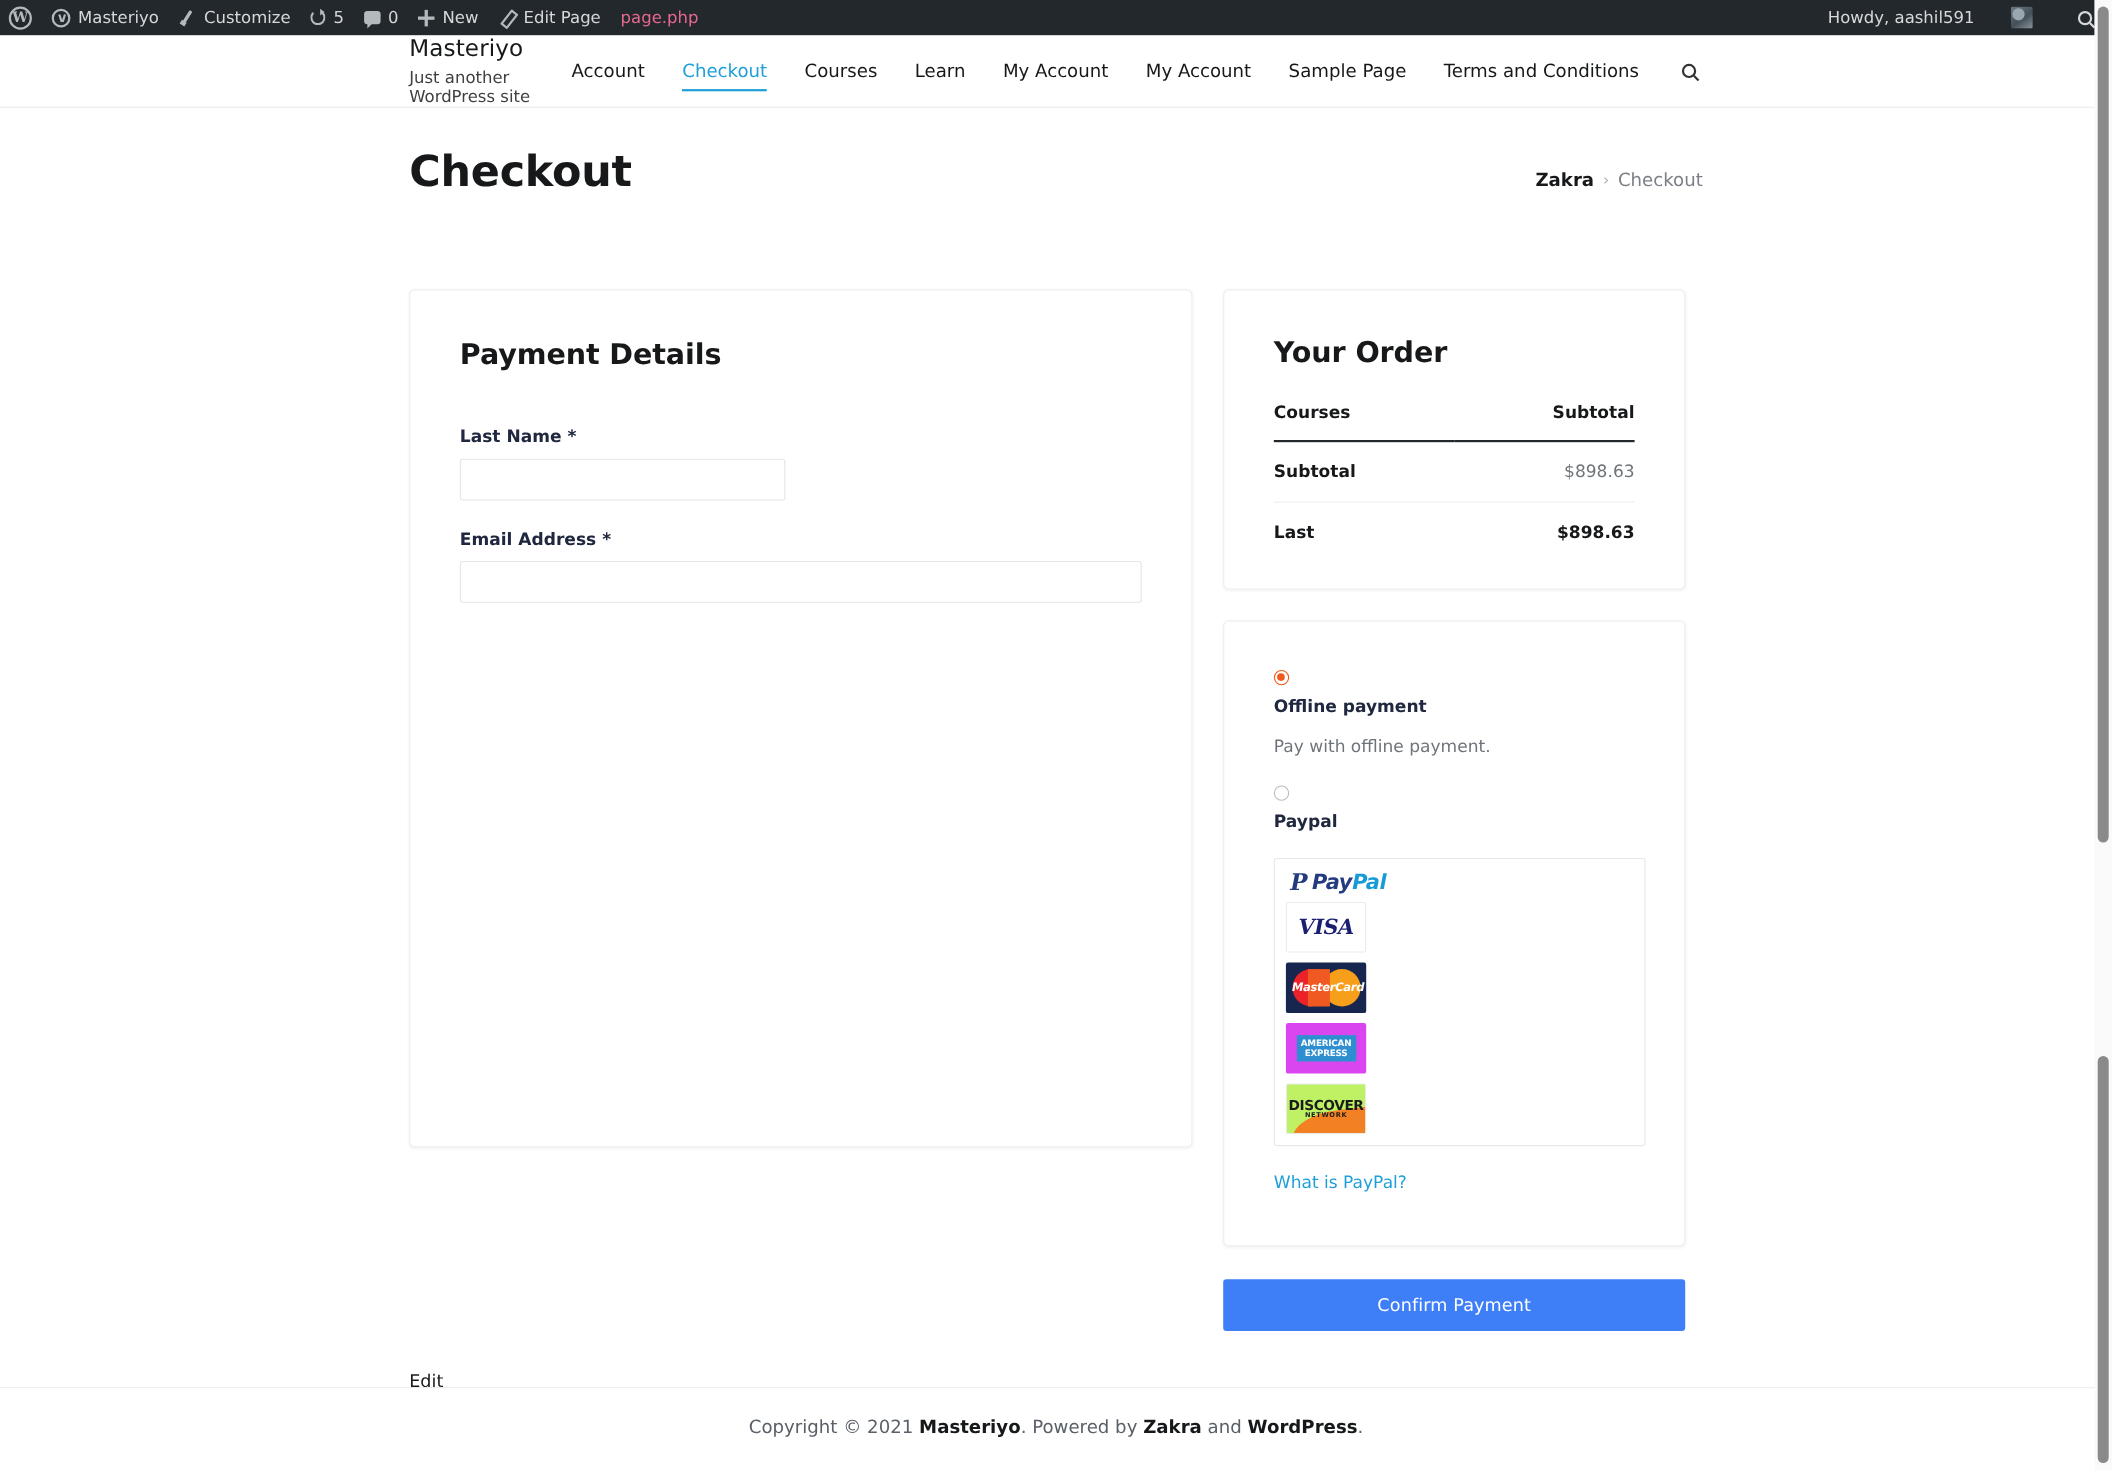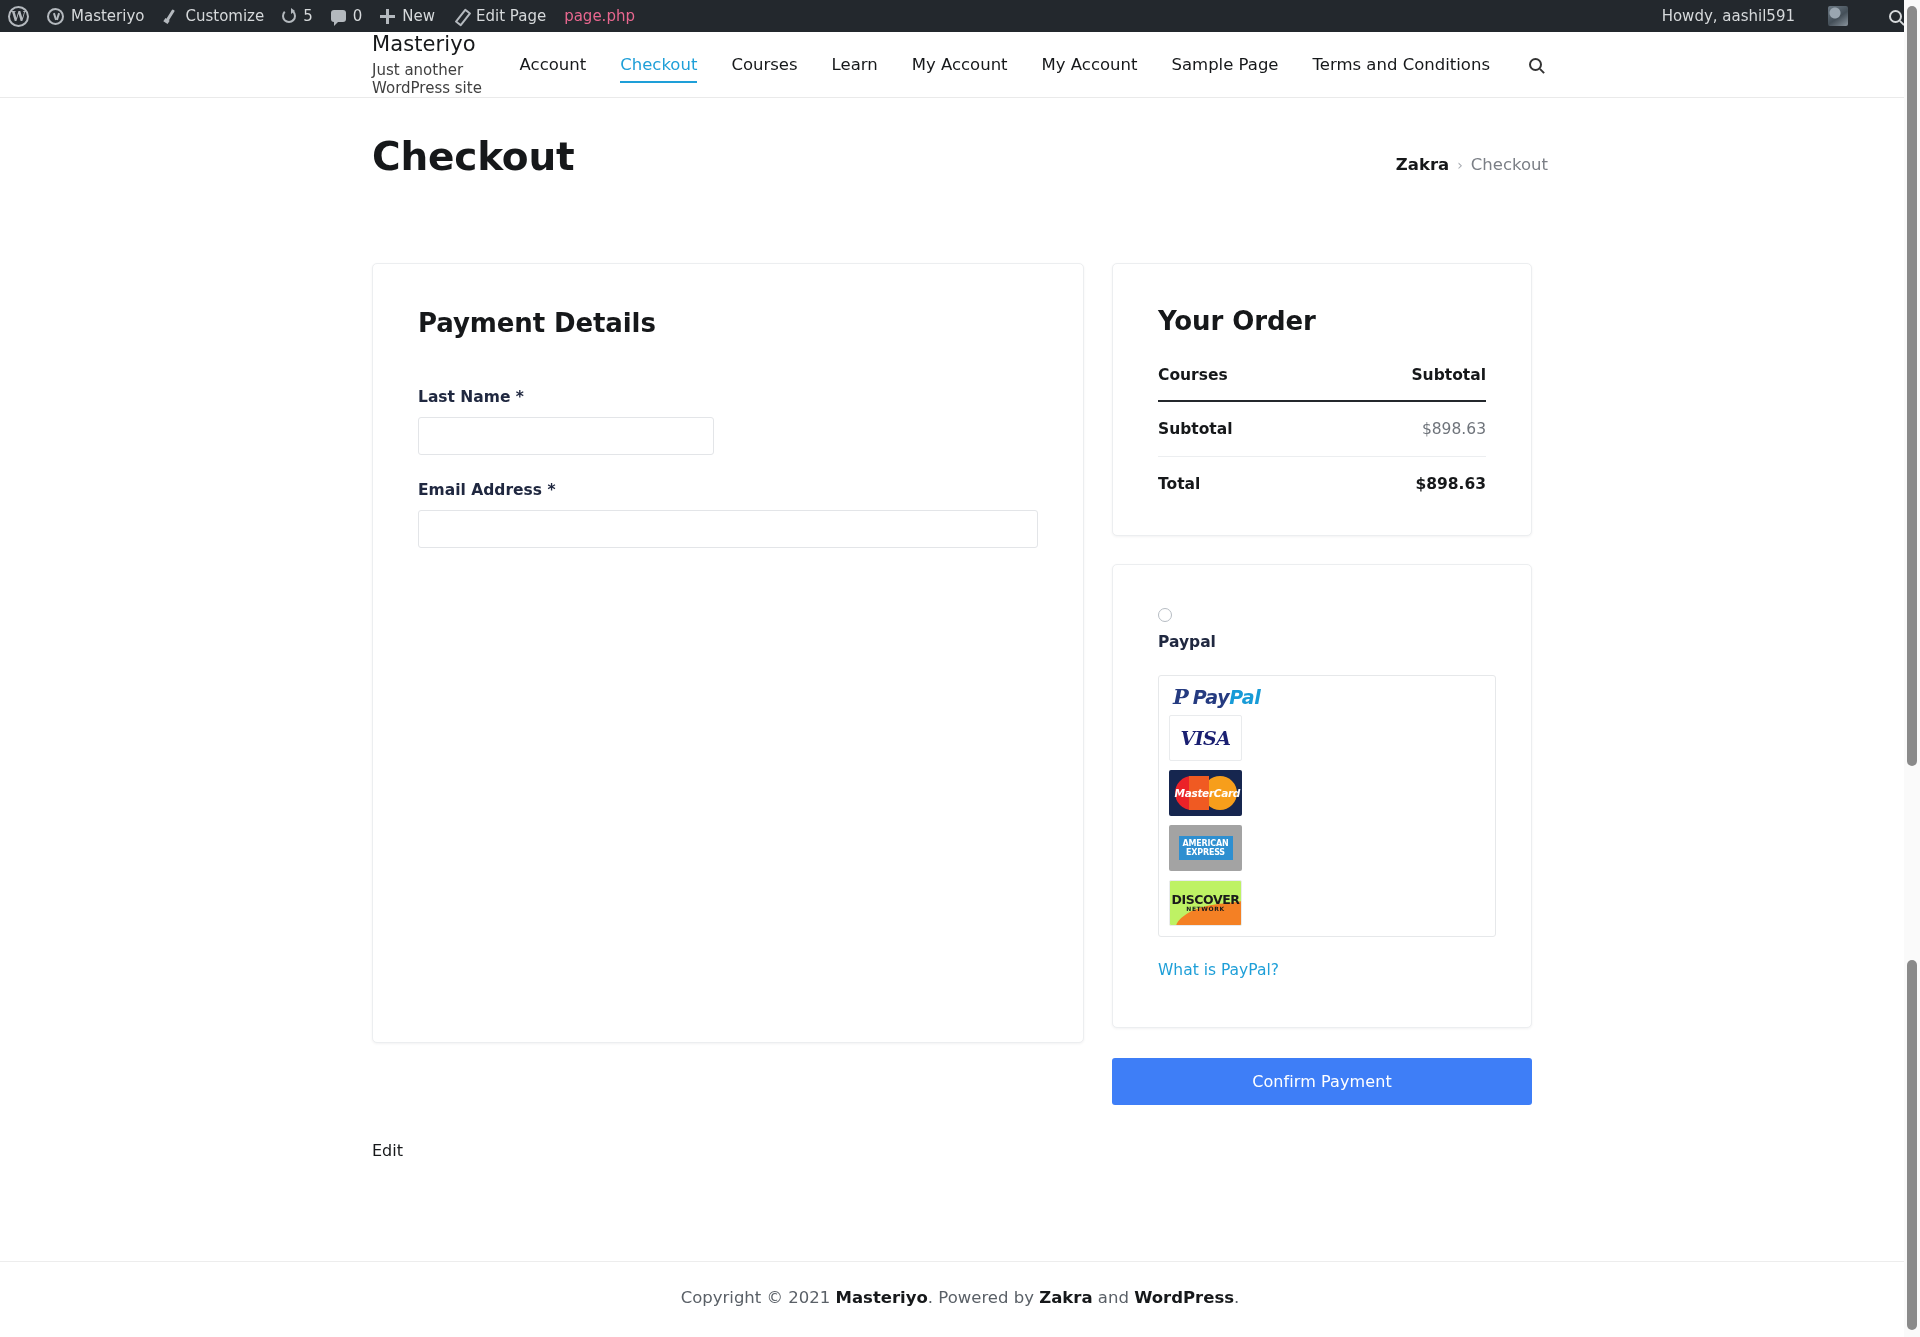--- a/index.html
+++ b/index.html
@@ -327,21 +327,21 @@
   .mc-circles i.yel { background: #f79e1b; right: 0; }
   .mc-circles i.mid {
     background: #f05a22; left: 14px; width: 20px; z-index: 1; border-radius: 0;
     height: 34px;
   }
   .mc-text {
     position: absolute; width: 100%; text-align: center;
     font-size: 10.5px; font-weight: 700; color: #fff; font-style: italic;
     top: 11px; z-index: 3; letter-spacing: -.3px;
   }
-  .c-amex { background: #a3a3a3; }
+  .c-amex { background: #d946ef; }
   .amex-in {
     background: #2e8fd0; color: #fff; font-size: 8px; font-weight: 700;
     line-height: 1.15; text-align: center; padding: 3px 2px;
     letter-spacing: -.2px; width: 54px;
   }
   .c-disc { background: #bef264; border: 1px solid #e9ebed; position: relative; }
   .disc-text {
     position: relative; z-index: 2; text-align: center; line-height: 1.05;
   }
   .disc-1 { font-size: 12.5px; font-weight: 700; color: #1b1b1b; letter-spacing: -.4px; }
@@ -517,29 +517,34 @@
             <th>Courses</th>
             <th class="r">Subtotal</th>
           </tr>
         </thead>
         <tbody>
           <tr class="totals">
             <td>Subtotal</td>
             <td class="r">$898.63</td>
           </tr>
           <tr class="totals grand">
-            <td>Total</td>
+            <td>Last</td>
             <td class="r">$898.63</td>
           </tr>
         </tbody>
       </table>
     </div>
 
     <div class="card panel-methods">
 
+      <div class="method">
+        <span class="radio on"></span>
+        <span class="method-name">Offline payment</span>
+        <p class="method-desc">Pay with offline payment.</p>
+      </div>
 
       <div class="method">
         <span class="radio"></span>
         <span class="method-name">Paypal</span>
 
         <div class="paypal-box">
           <div class="pp-title">
             <span class="pp-mark pp-p1">P</span>
             <span class="pp-word">
               <span class="pp-p1">Pay</span><span class="pp-p2">Pal</span>

